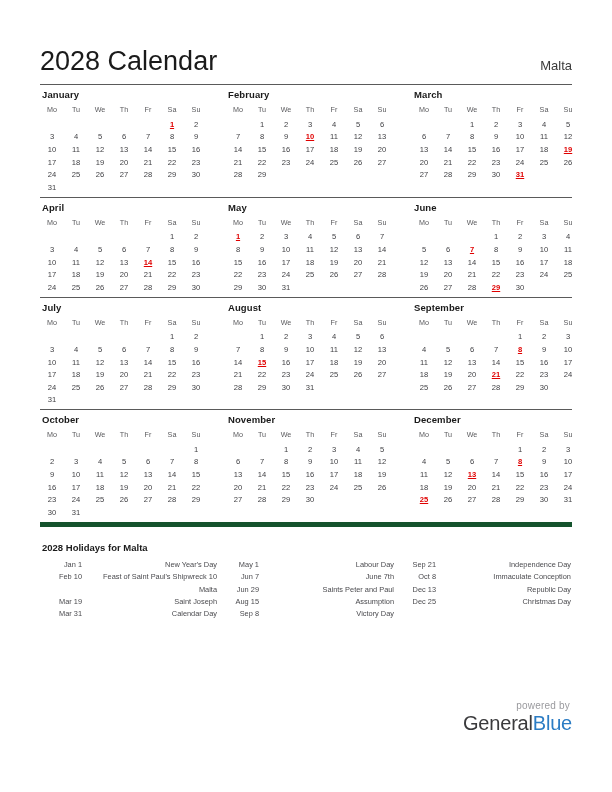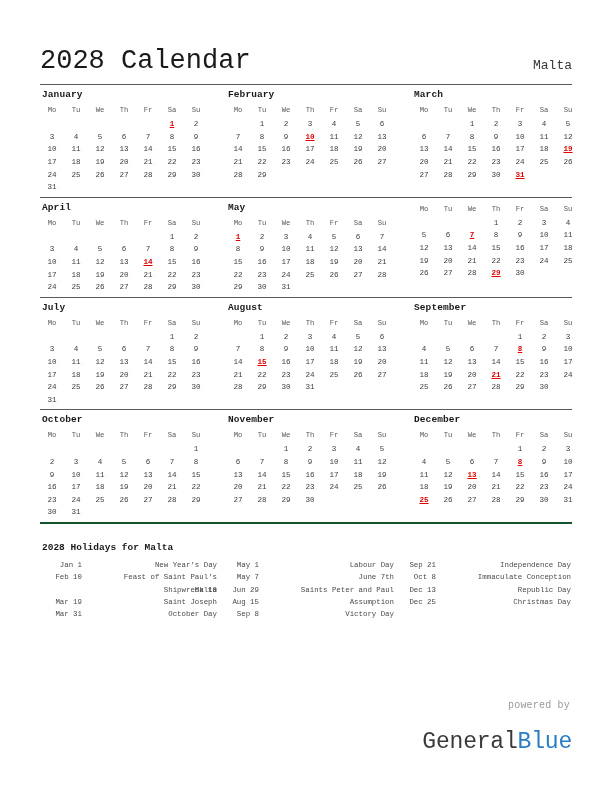--- a/index.html
+++ b/index.html
@@ -14,21 +14,20 @@
     font-family: "Liberation Sans", sans-serif;
     color: #333333;
     position: relative;
     overflow: hidden;
   }
   .page {
     position: absolute;
     left: 0; top: 0;
     width: 612px;
     height: 556px;
-    font-family: Liberation Mono, monospace;
   }
 
   
   .header {
     position: absolute;
     left: 40px;
     top: 34px;
     width: 532px;
     height: 42px;
     display: flex;
@@ -56,21 +55,21 @@
     top: 84px;
     width: 532px;
   }
   .month-row {
     display: flex;
     width: 532px;
     border-top: 1px solid #5a5a5a;
     box-sizing: border-box;
   }
   .month-row.last {
-    border-bottom: 2px solid #14532d;
+    border-bottom: 5px solid #14532d;
     justify-content: flex-end;
   }
   .month {
     width: 186px;
     box-sizing: border-box;
     padding-top: 4px;
     padding-bottom: 3px;
   }
   .month.m2 { width: 186px; }
   .month.m3 { width: 160px; }
@@ -155,23 +154,23 @@
     width: 572px;
     text-align: right;
   }
   .powered {
     font-size: 10px;
     color: #9a9a9e;
     letter-spacing: 0.2px;
     padding-right: 2px;
   }
   .brand {
-    font-size: 23px;
+    font-size: 20px;
     letter-spacing: -0.2px;
-    margin-top: 18px;
+    margin-top: 1px;
   }
   .brand .g1 { color: #3a3a3c; }
   .brand .g2 { color: #2b7cc4; }
 </style>
 </head>
 <body>
 
 <div class="page">
 
   <div class="header">
@@ -501,20 +500,21 @@
                 <td>31</td>
                 <td class="empty"></td>
                 <td class="empty"></td>
                 <td class="empty"></td>
                 <td class="empty"></td>
               </tr>
             </tbody>
           </table>
         </div>
         <div class="month m3">
+          <div class="month-name">June</div>
           <table class="cal">
             <thead>
               <tr>
                 <th>Mo</th>
                 <th>Tu</th>
                 <th>We</th>
                 <th>Th</th>
                 <th>Fr</th>
                 <th>Sa</th>
                 <th>Su</th>
@@ -987,30 +987,30 @@
           <div class="hrow">
             <div class="hdate"></div>
             <div class="hname">Malta</div>
           </div>
           <div class="hrow">
             <div class="hdate">Mar 19</div>
             <div class="hname">Saint Joseph</div>
           </div>
           <div class="hrow">
             <div class="hdate">Mar 31</div>
-            <div class="hname">October Day</div>
+            <div class="hname">Calendar Day</div>
           </div>
         </div>
         <div class="hcol">
           <div class="hrow">
             <div class="hdate">May 1</div>
             <div class="hname">Labour Day</div>
           </div>
           <div class="hrow">
-            <div class="hdate">May 7</div>
+            <div class="hdate">Jun 7</div>
             <div class="hname">June 7th</div>
           </div>
           <div class="hrow">
             <div class="hdate">Jun 29</div>
             <div class="hname">Saints Peter and Paul</div>
           </div>
           <div class="hrow">
             <div class="hdate">Aug 15</div>
             <div class="hname">Assumption</div>
           </div>

